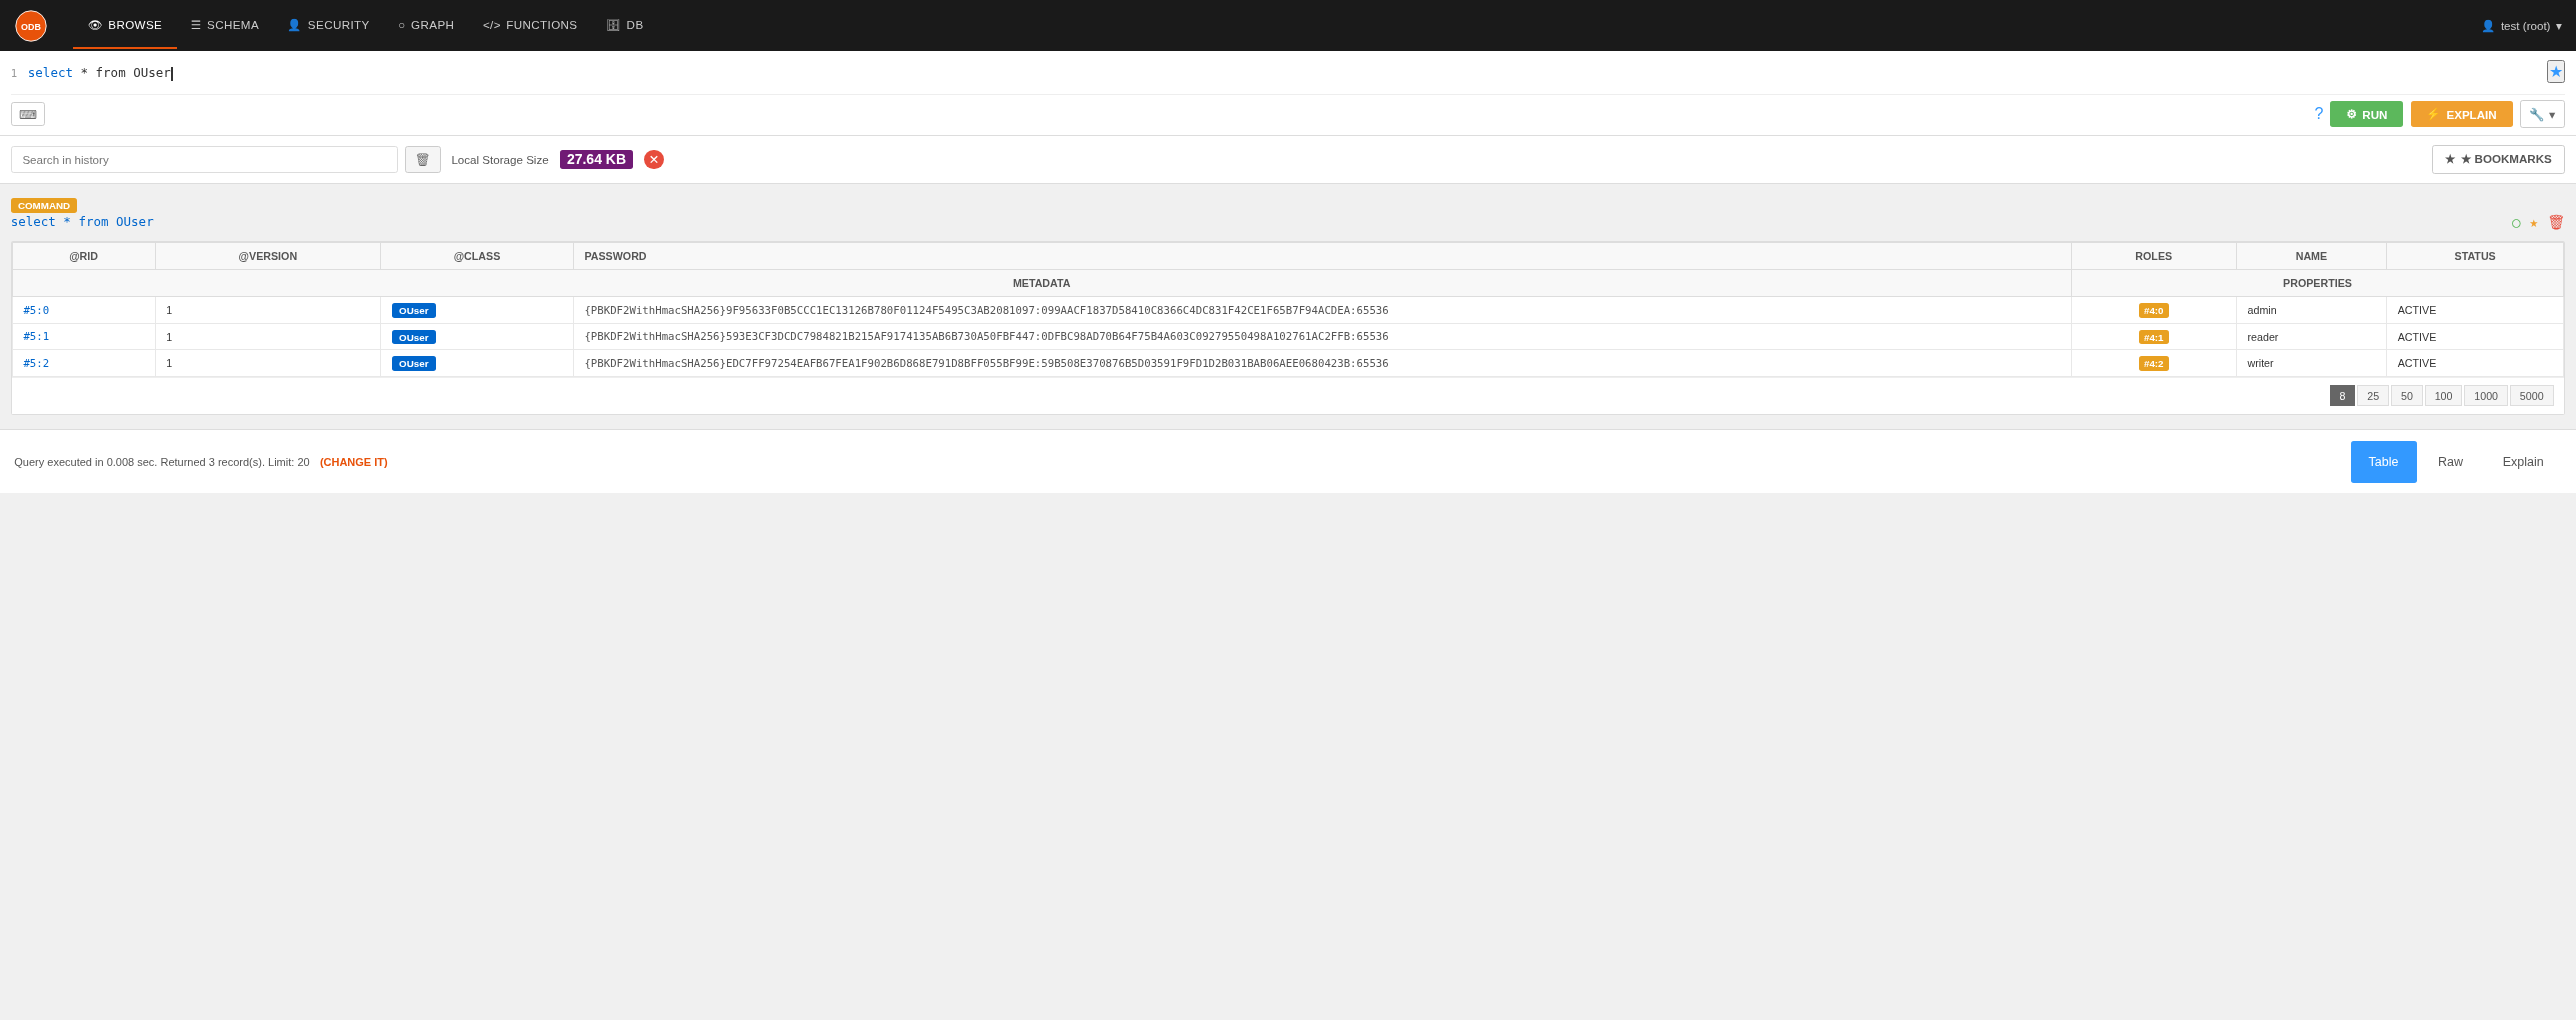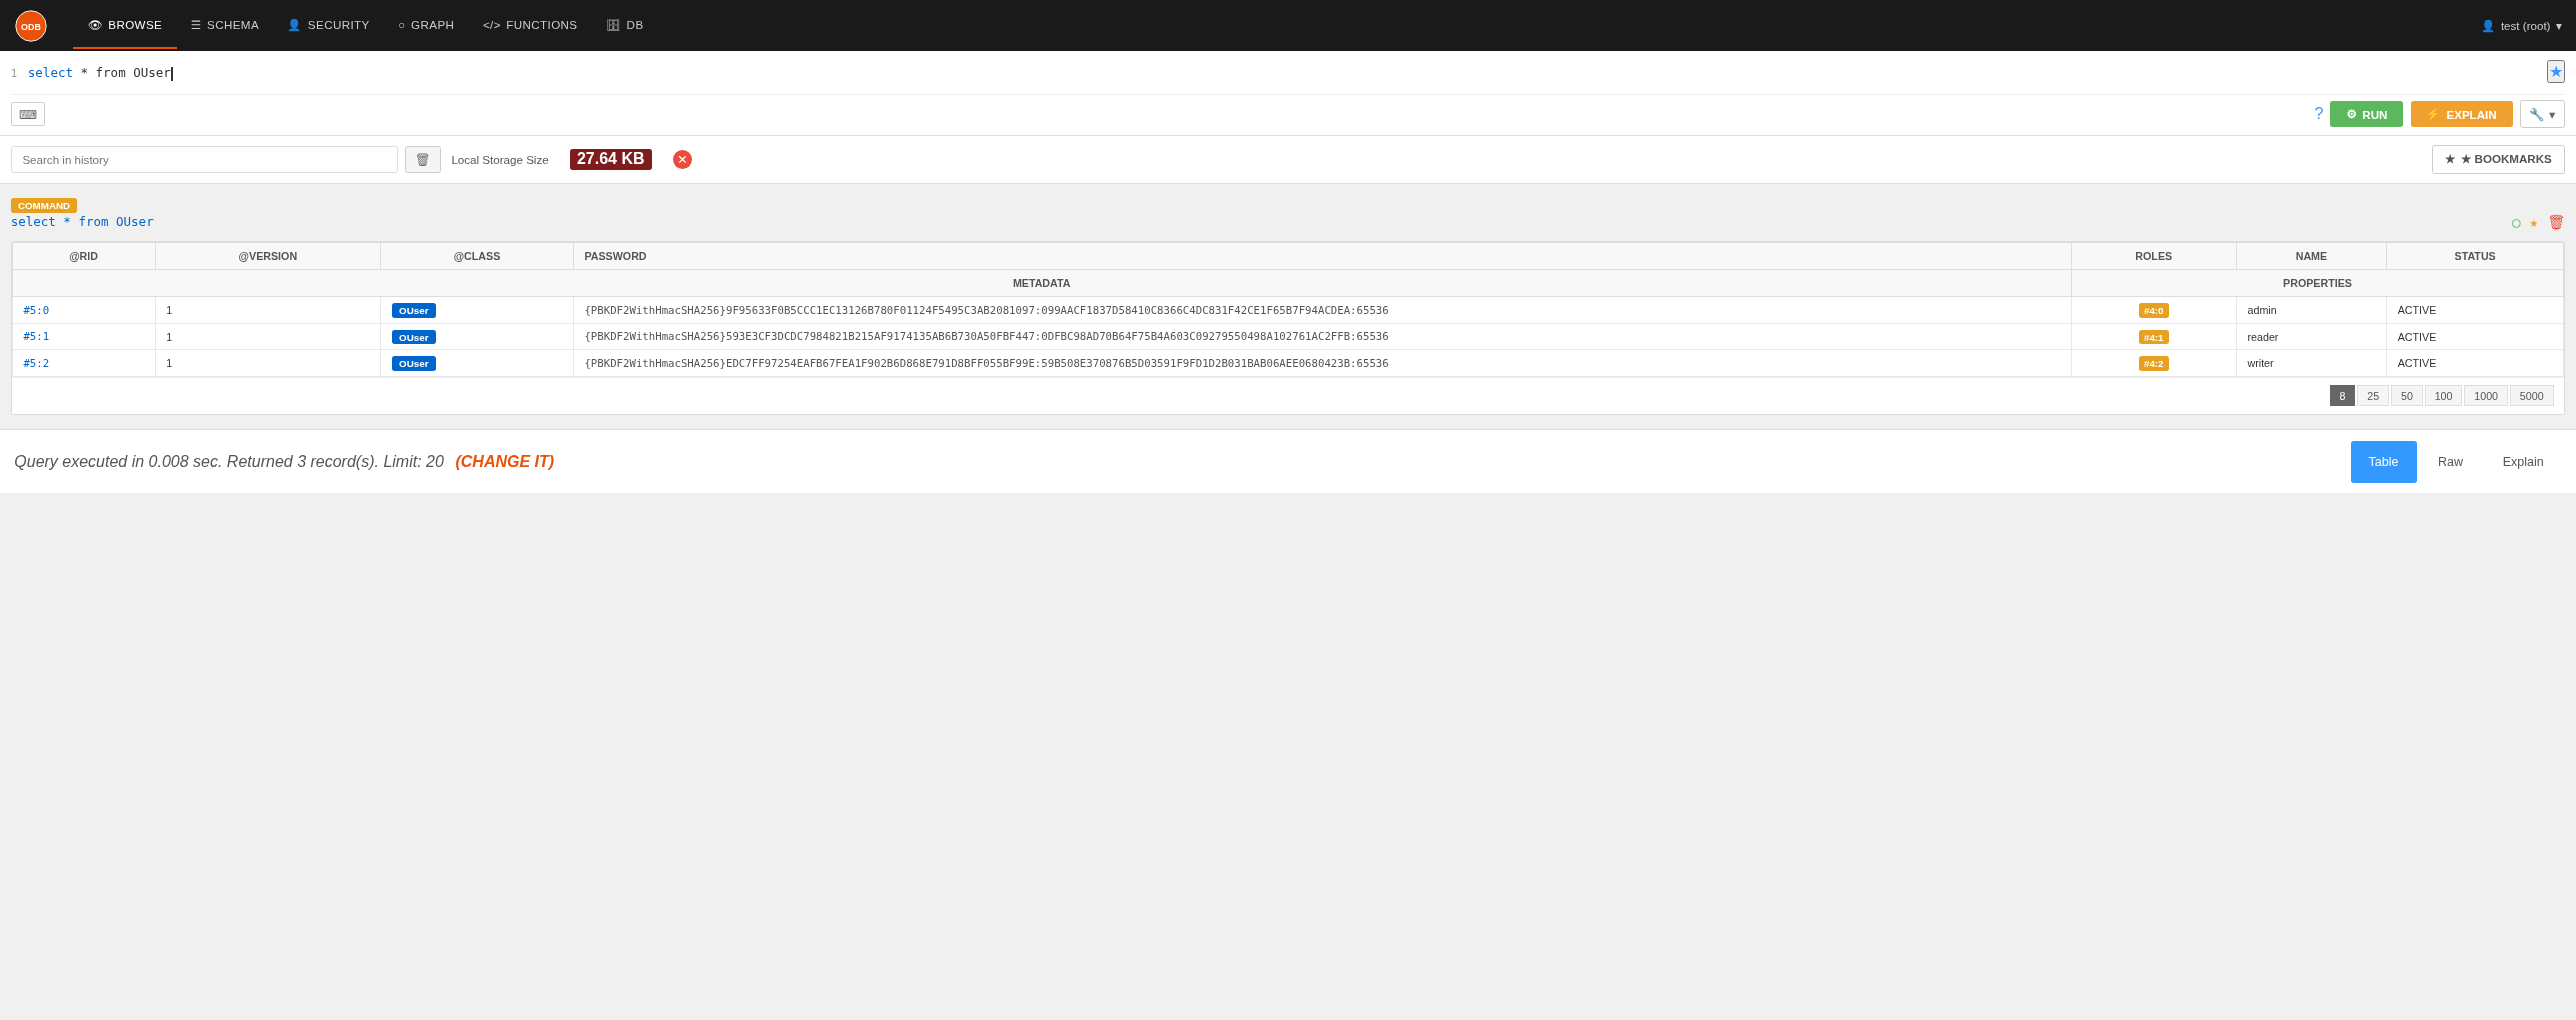--- a/index.html
+++ b/index.html
@@ -191,31 +191,31 @@
       border: 0.9px solid #ccc;
       border-radius: 2.7px;
       padding: 5.4px 9px;
       cursor: pointer;
       color: #666;
       font-size: 12.5px;
     }
     .storage-info {
       display: flex;
       align-items: center;
-      gap: 21px;
+      gap: 11px;
       color: #555;
       font-size: 11.6px;
       font-weight: 500;
     }
     .storage-badge {
-      background: #7f1d1d;
+      background: #701a75;
       color: #fff;
       padding: 1.8px 7.2px;
       border-radius: 2.7px;
-      font-size: 16px;
+      font-size: 14px;
       font-weight: 600;
     }
     .storage-clear-btn {
       background: #e74c3c;
       color: #fff;
       border: none;
       border-radius: 50%;
       width: 19.7px;
       height: 19.7px;
       cursor: pointer;
@@ -349,23 +349,22 @@
     
     .status-bar {
       background: #fff;
       border-top: 0.9px solid #ddd;
       padding: 10.7px 14.3px;
       display: flex;
       align-items: center;
       justify-content: space-between;
     }
     .status-text {
-      font-size: 16px;
-      color: #555;
-      font-style: italic;
+      font-size: 11px;
+      color: #555;
     }
     .change-it-link {
       color: #e8520a;
       text-decoration: none;
       font-weight: 600;
       margin-left: 7.2px;
     }
     .view-btns {
       display: flex;
       gap: 3.6px;

